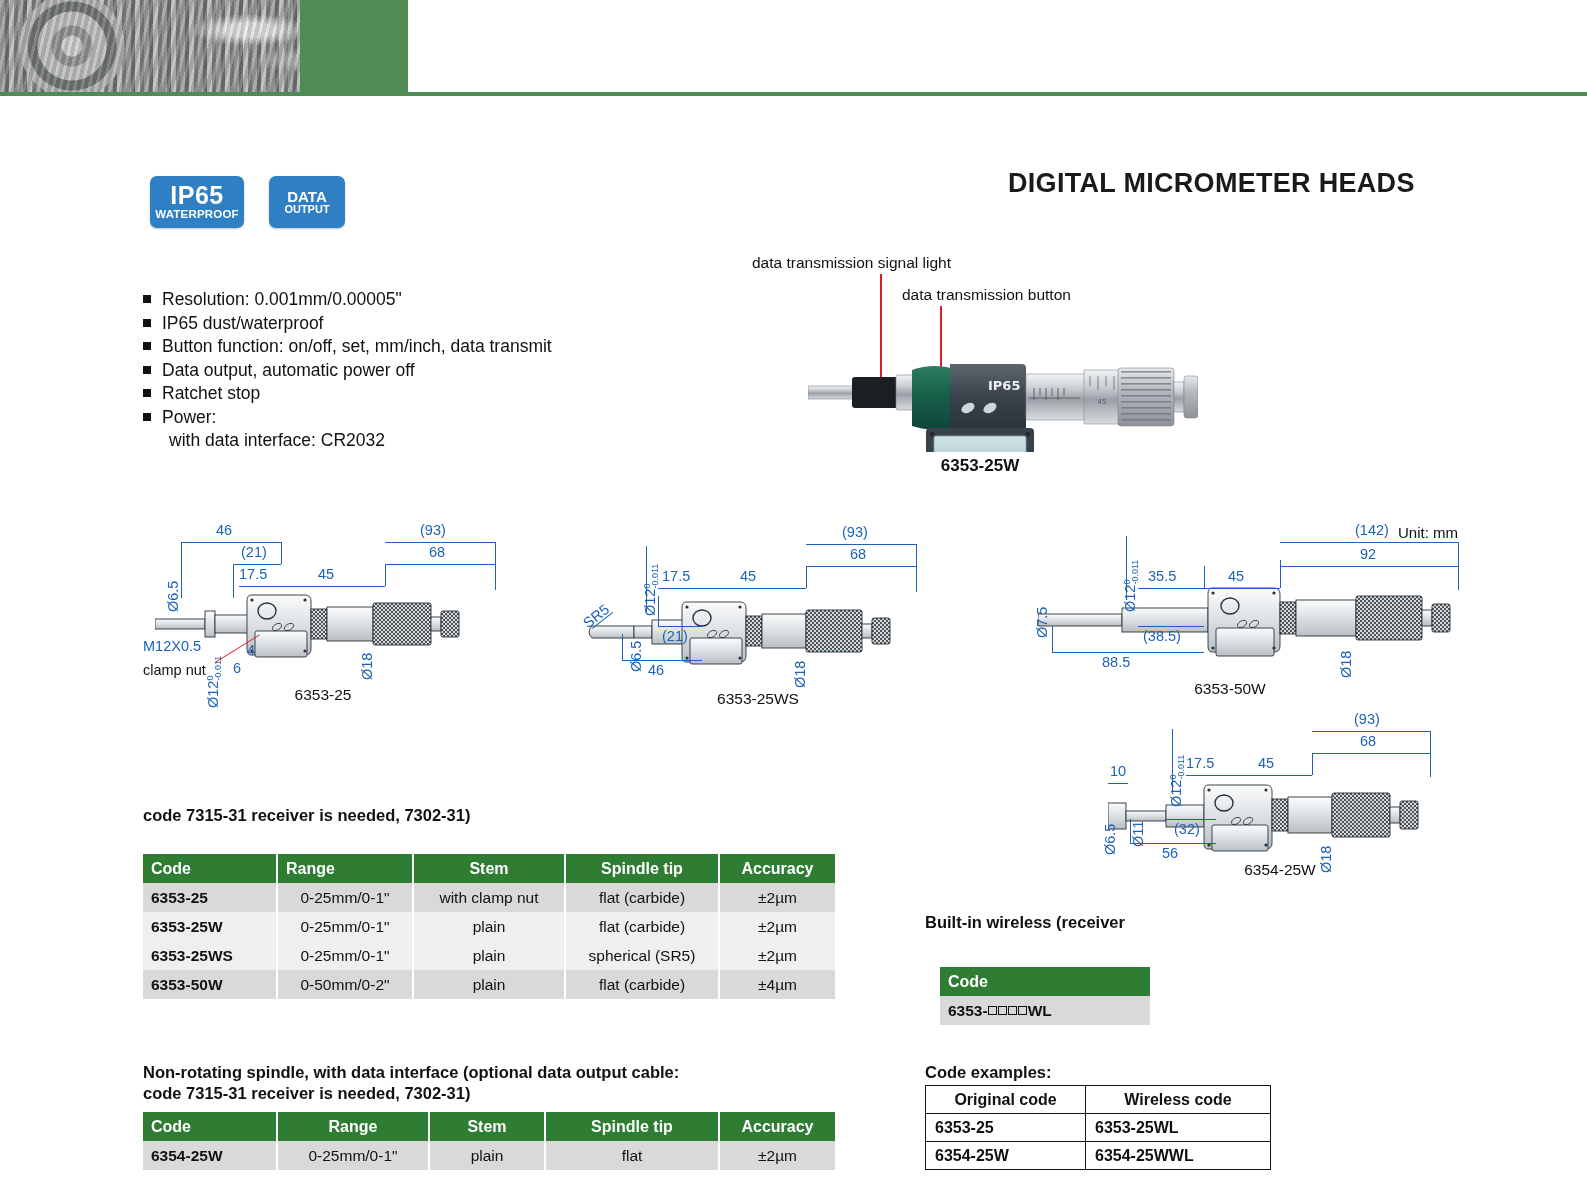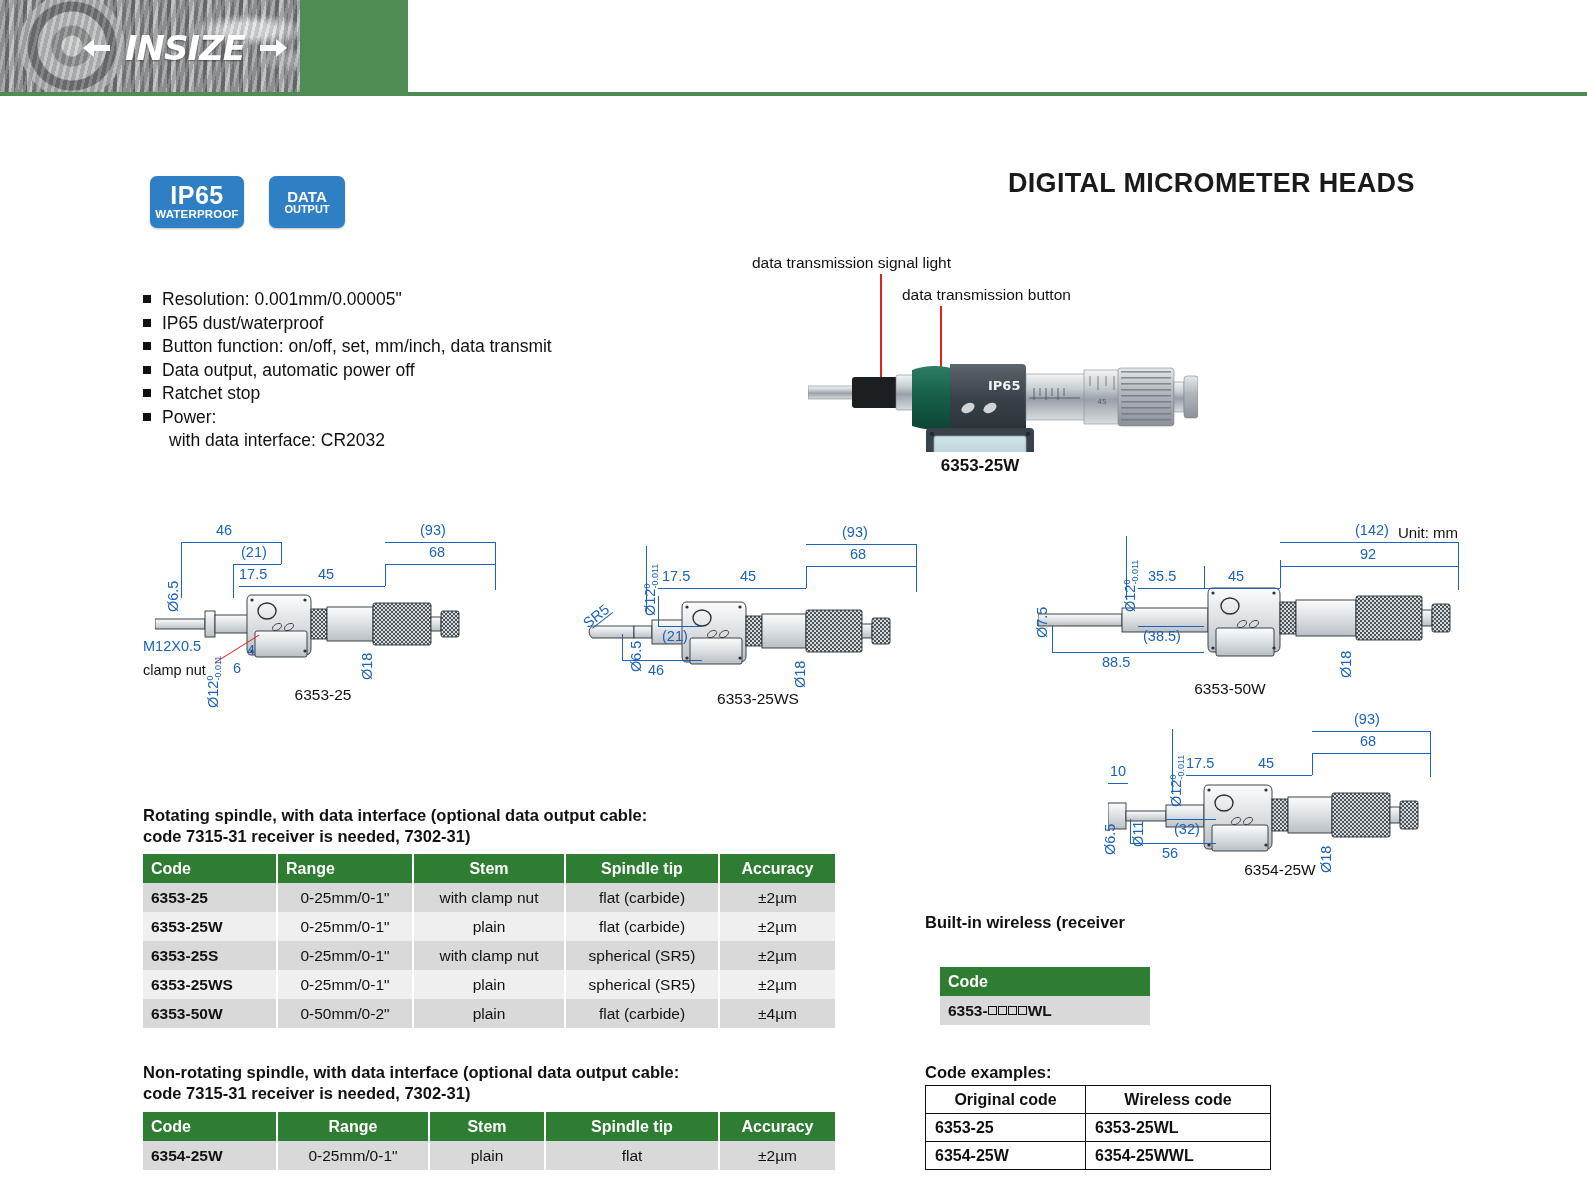--- a/index.html
+++ b/index.html
@@ -141,33 +141,20 @@
 
   .sq { display:inline-block; width:9px; height:9px; border:1.4px solid #111; margin:0 .5px; vertical-align:1px; }
 </style>
 </head>
 <body>
 
 <div class="banner">
   <div class="banner-photo"></div>
   <div class="banner-green"></div>
   <div class="banner-white"></div>
-  <div class="logo">
-    <span class="logo-arrow" style="left:-14px;">
-      <svg width="30" height="22" viewBox="0 0 30 22">
-          <path d="M2 11 L13 2 L13 8 L29 8 L29 14 L13 14 L13 20 Z" fill="#ffffff"></path>
-        </svg>
-    </span>
-    <span class="logo-text">INSIZE</span>
-    <span class="logo-arrow" style="right:-14px;">
-      <svg width="30" height="22" viewBox="0 0 30 22">
-          <path d="M28 11 L17 2 L17 8 L1 8 L1 14 L17 14 L17 20 Z" fill="#ffffff"></path>
-        </svg>
-    </span>
-  </div>
   <div class="banner-rule"></div>
 </div>
 
 <div class="page-title">DIGITAL MICROMETER HEADS</div>
 
 <div class="badge badge-ip65">
   <span class="l1">IP65</span>
   <span class="l2">WATERPROOF</span>
 </div>
 <div class="badge badge-data">
@@ -577,21 +564,20 @@
 
   <div class="dimline hline" style="left:212px; top:38px; width:118px;"></div>
   <div class="dim" style="left:260px; top:18px;">68</div>
 
   <div class="dim dim-v" style="left:218px; top:158px; transform:rotate(-90deg);">Ø18</div>
 
   <div class="dwg-caption" style="left:90px; top:146px; width:180px;">6354-25W</div>
 </div>
 
 <div class="sec-head" style="left:143px; top:805px; width:700px;">
-  <div>Rotating spindle, with data interface (optional data output cable:</div>
   <div>code 7315-31 receiver is needed, 7302-31)</div>
 </div>
 
 <table class="gtbl" style="left:143px; top:854px; width:692px;">
   <colgroup>
       <col style="width:134px">
       <col style="width:136px">
       <col style="width:152px">
       <col style="width:154px">
       <col style="width:116px">
@@ -613,27 +599,20 @@
       <td>flat (carbide)</td>
       <td>±2µm</td>
     </tr>
     <tr class="even">
       <td class="code">6353-25W</td>
       <td>0-25mm/0-1"</td>
       <td>plain</td>
       <td>flat (carbide)</td>
       <td>±2µm</td>
     </tr>
-    <tr class="odd">
-      <td class="code">6353-25S</td>
-      <td>0-25mm/0-1"</td>
-      <td>with clamp nut</td>
-      <td>spherical (SR5)</td>
-      <td>±2µm</td>
-    </tr>
     <tr class="even">
       <td class="code">6353-25WS</td>
       <td>0-25mm/0-1"</td>
       <td>plain</td>
       <td>spherical (SR5)</td>
       <td>±2µm</td>
     </tr>
     <tr class="odd">
       <td class="code">6353-50W</td>
       <td>0-50mm/0-2"</td>

